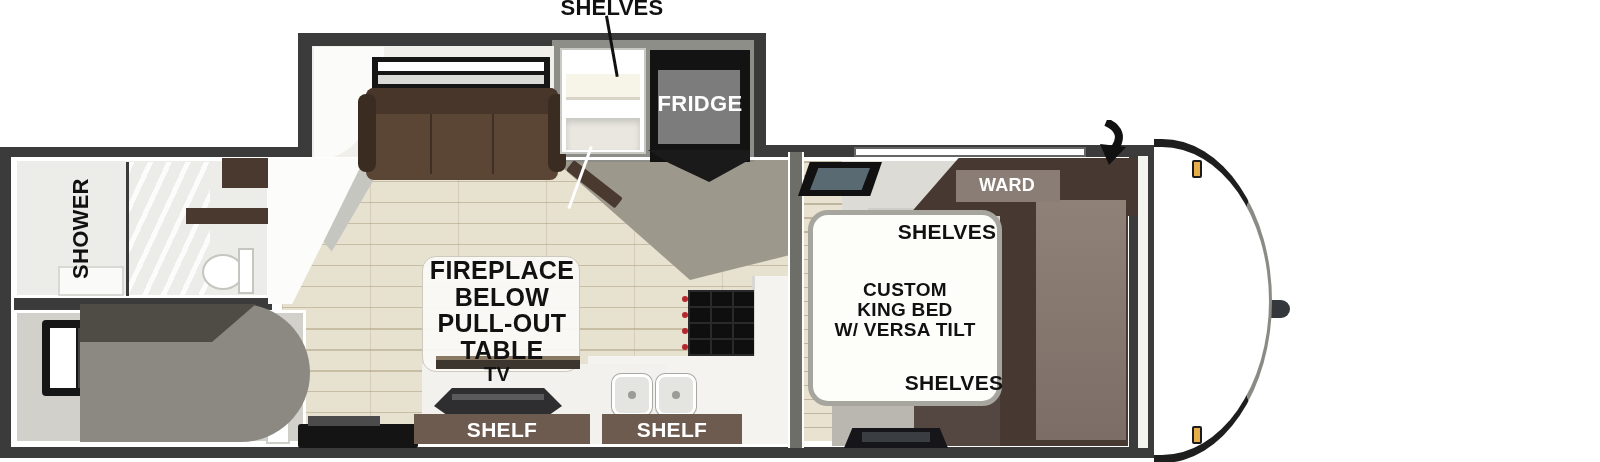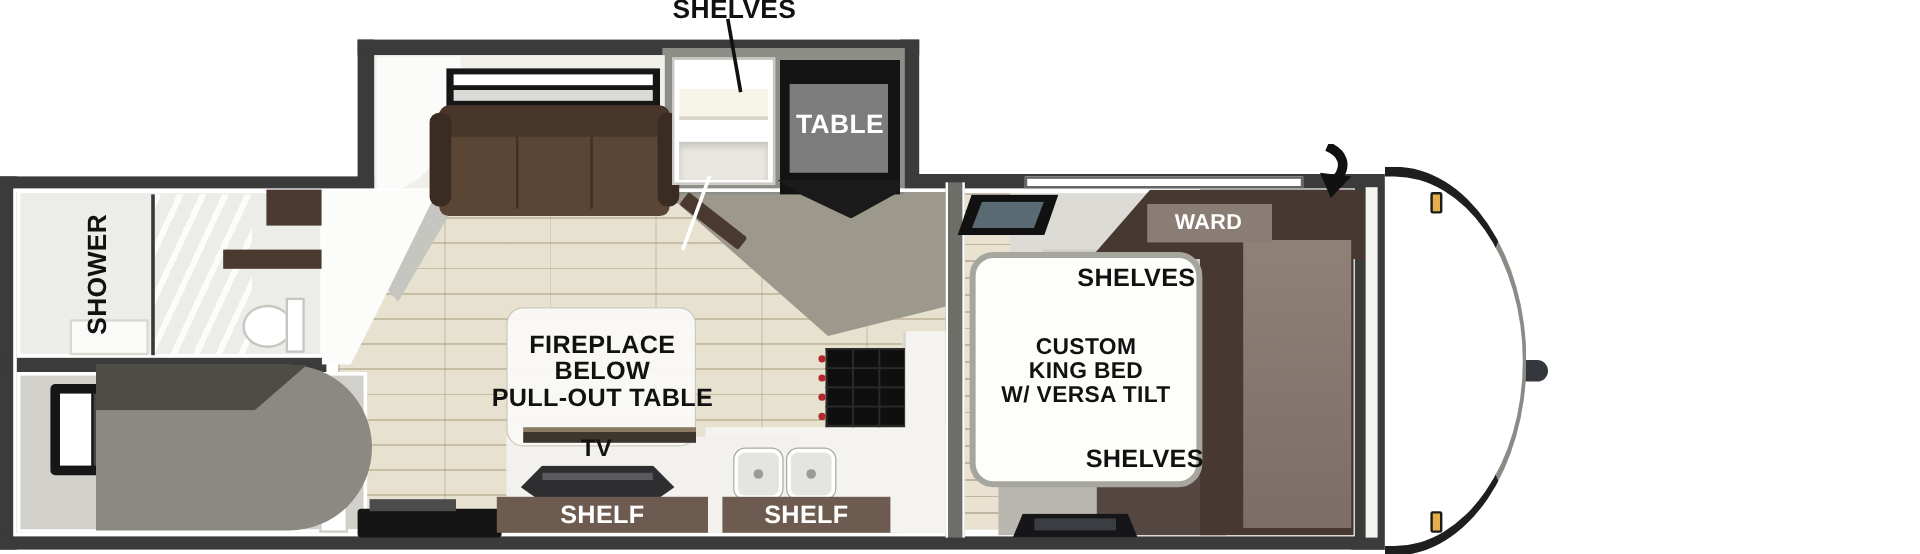--- a/index.html
+++ b/index.html
@@ -80,21 +80,21 @@
 
   <div class="abs" style="left:560px;top:48px;width:86px;height:106px;background:#fff;border:2px solid #c9c9c4;z-index:4;"></div>
   <div class="abs" style="left:566px;top:74px;width:74px;height:26px;background:#f7f4e8;border-bottom:3px solid #d8d5c8;z-index:4;"></div>
   <div class="abs" style="left:566px;top:118px;width:74px;height:32px;background:#e9e7e0;box-shadow:inset 0 4px 6px rgba(0,0,0,.15);z-index:4;"></div>
   <div class="lbl" style="left:548px;top:-2px;width:128px;height:20px;font-size:22px;">SHELVES</div>
   <div class="leader" style="left:605px;top:16px;height:62px;background:#111;transform:rotate(-10deg);transform-origin:top left;"></div>
 
   <div class="abs" style="left:650px;top:50px;width:100px;height:112px;background:#131313;z-index:4;"></div>
   <div class="abs" style="left:658px;top:70px;width:82px;height:74px;background:#7c7c7c;z-index:4;"></div>
   <div class="abs" style="left:648px;top:150px;width:102px;height:32px;background:#1a1a1a;clip-path:polygon(0 0,100% 0,100% 30%,60% 100%,20% 40%);z-index:4;"></div>
-  <div class="lbl w" style="left:650px;top:93px;width:100px;height:22px;font-size:22px;">TABLE</div>
+  <div class="lbl w" style="left:650px;top:93px;width:100px;height:22px;font-size:22px;">FRIDGE</div>
 
   <div class="abs" style="left:574px;top:160px;width:62px;height:13px;background:#4a392e;border-radius:2px;transform:rotate(38deg);transform-origin:left top;z-index:5;"></div>
   <div class="leader" style="left:590px;top:146px;height:66px;background:#fff;transform:rotate(20deg);transform-origin:top left;"></div>
 
   <div class="abs" style="left:752px;top:276px;width:36px;height:168px;background:#f4f3ef;border-left:3px solid #d8d8d2;z-index:4;"></div>
   <div class="abs" style="left:588px;top:356px;width:200px;height:88px;background:#f4f3ef;z-index:4;"></div>
   <div class="abs" style="left:688px;top:290px;width:66px;height:66px;background:#0f0f0f;z-index:5;
        background-image:linear-gradient(#2a2a2a 2px, transparent 2px),linear-gradient(90deg,#2a2a2a 2px, transparent 2px);
        background-size:22px 16px;"></div>
   <div class="abs" style="left:682px;top:296px;width:6px;height:6px;background:#b3272d;border-radius:50%;z-index:6;"></div>
@@ -112,21 +112,21 @@
   <div class="abs" style="left:434px;top:388px;width:128px;height:36px;background:#2e2e30;clip-path:polygon(14% 0,86% 0,100% 50%,80% 100%,20% 100%,0 50%);z-index:5;"></div>
   <div class="abs" style="left:452px;top:394px;width:92px;height:6px;background:#5a5a5c;z-index:6;"></div>
   <div class="abs" style="left:450px;top:418px;width:96px;height:5px;background:#0c0c0c;z-index:6;"></div>
   <div class="lbl" style="left:462px;top:366px;width:70px;height:18px;font-size:20px;">TV</div>
   <div class="abs" style="left:414px;top:414px;width:176px;height:30px;background:#6e5b50;z-index:6;"></div>
   <div class="lbl w" style="left:414px;top:417px;width:176px;height:26px;font-size:21px;">SHELF</div>
 
   <div class="abs" style="left:422px;top:256px;width:158px;height:116px;background:rgba(251,250,246,.93);border:1px solid #ccc9bd;border-radius:14px;z-index:5;"></div>
   <div class="abs" style="left:436px;top:356px;width:144px;height:4px;background:#8a7a64;z-index:6;"></div>
   <div class="abs" style="left:436px;top:360px;width:144px;height:9px;background:#3c362e;z-index:6;"></div>
-  <div class="lbl" style="left:396px;top:277px;width:212px;height:66px;font-size:21px;">FIREPLACE
+  <div class="lbl" style="left:396px;top:277px;width:212px;height:66px;font-size:25px;">FIREPLACE
 BELOW
 PULL-OUT TABLE</div>
 
   <div class="abs" style="left:854px;top:147px;width:232px;height:10px;background:#fff;border:2px solid #666;z-index:4;"></div>
   <div class="abs" style="left:798px;top:162px;width:84px;height:34px;background:#111;clip-path:polygon(14% 0,100% 0,86% 100%,0 100%);z-index:4;"></div>
   <div class="abs" style="left:810px;top:168px;width:60px;height:22px;background:#5a6a72;clip-path:polygon(14% 0,100% 0,86% 100%,0 100%);z-index:5;"></div>
 
   <div class="abs" style="left:868px;top:208px;width:140px;height:54px;background:#cecdc7;border-radius:0 0 0 16px;z-index:4;"></div>
   <div class="abs" style="left:808px;top:210px;width:194px;height:196px;background:#fdfdfa;border:5px solid #a6a69e;border-radius:20px;z-index:5;"></div>
   <div class="lbl" style="left:806px;top:268px;width:198px;height:84px;font-size:19px;">CUSTOM

